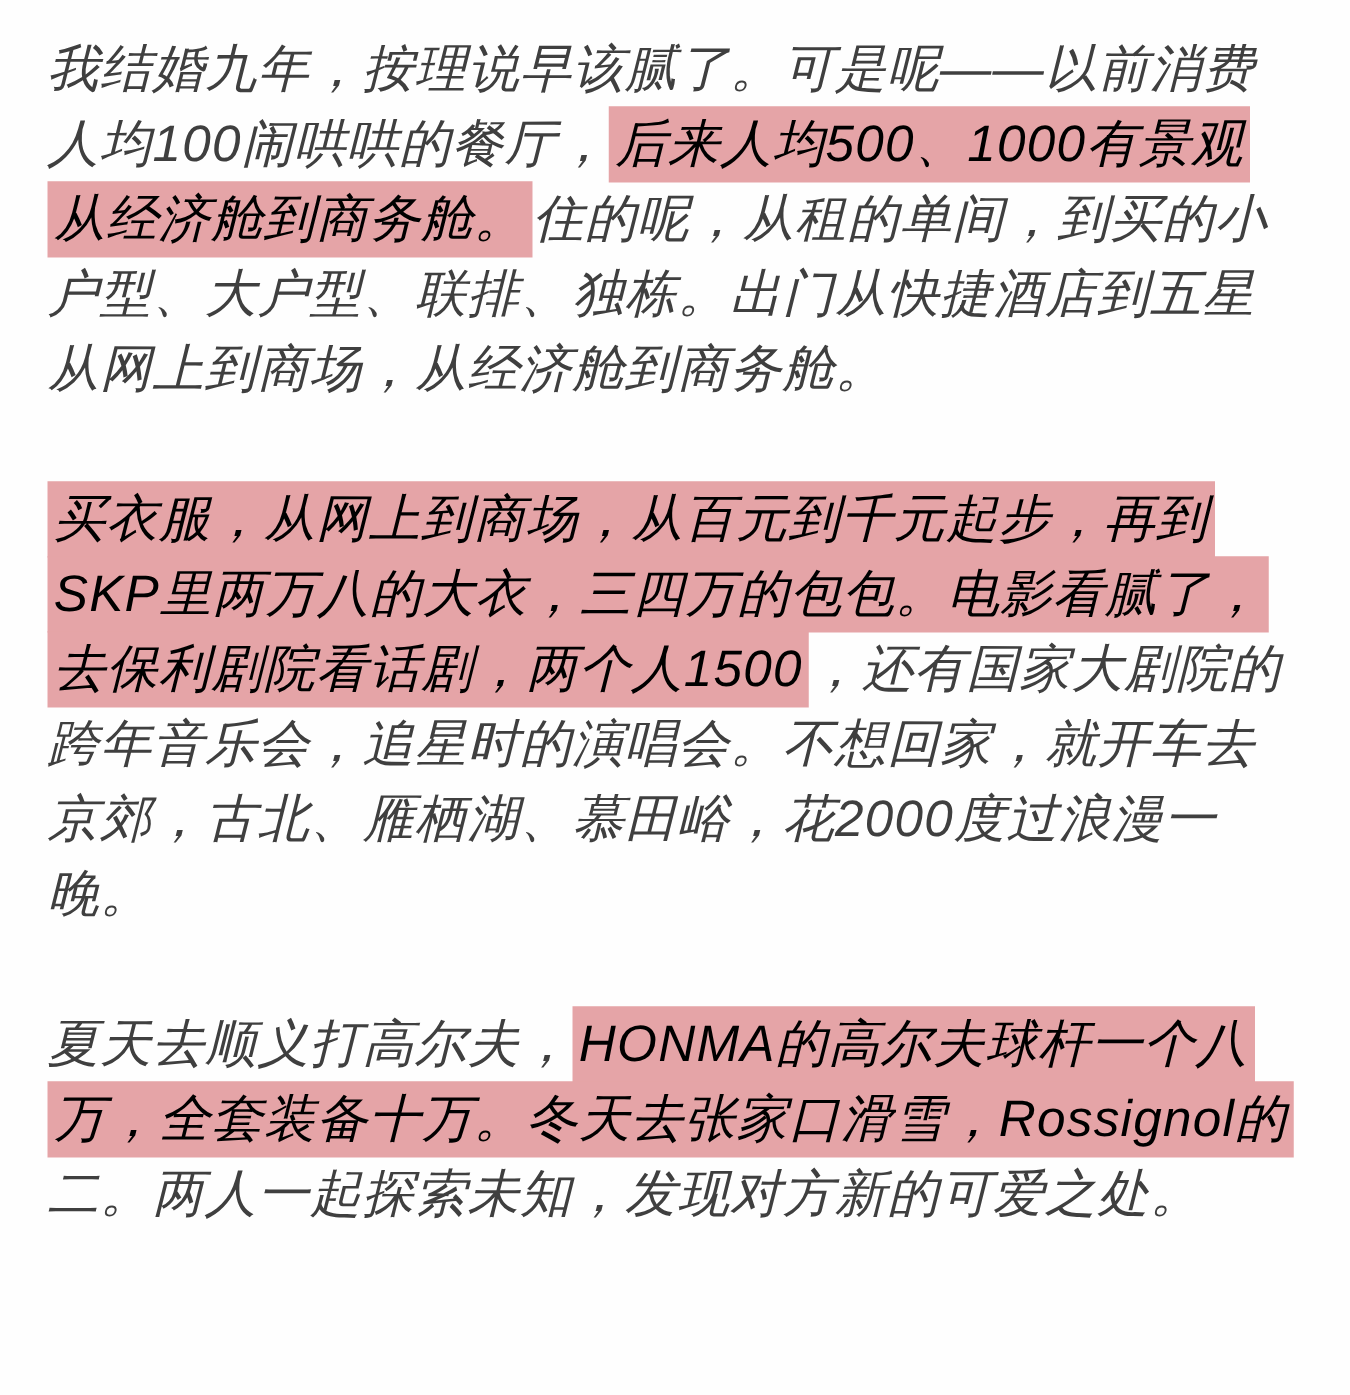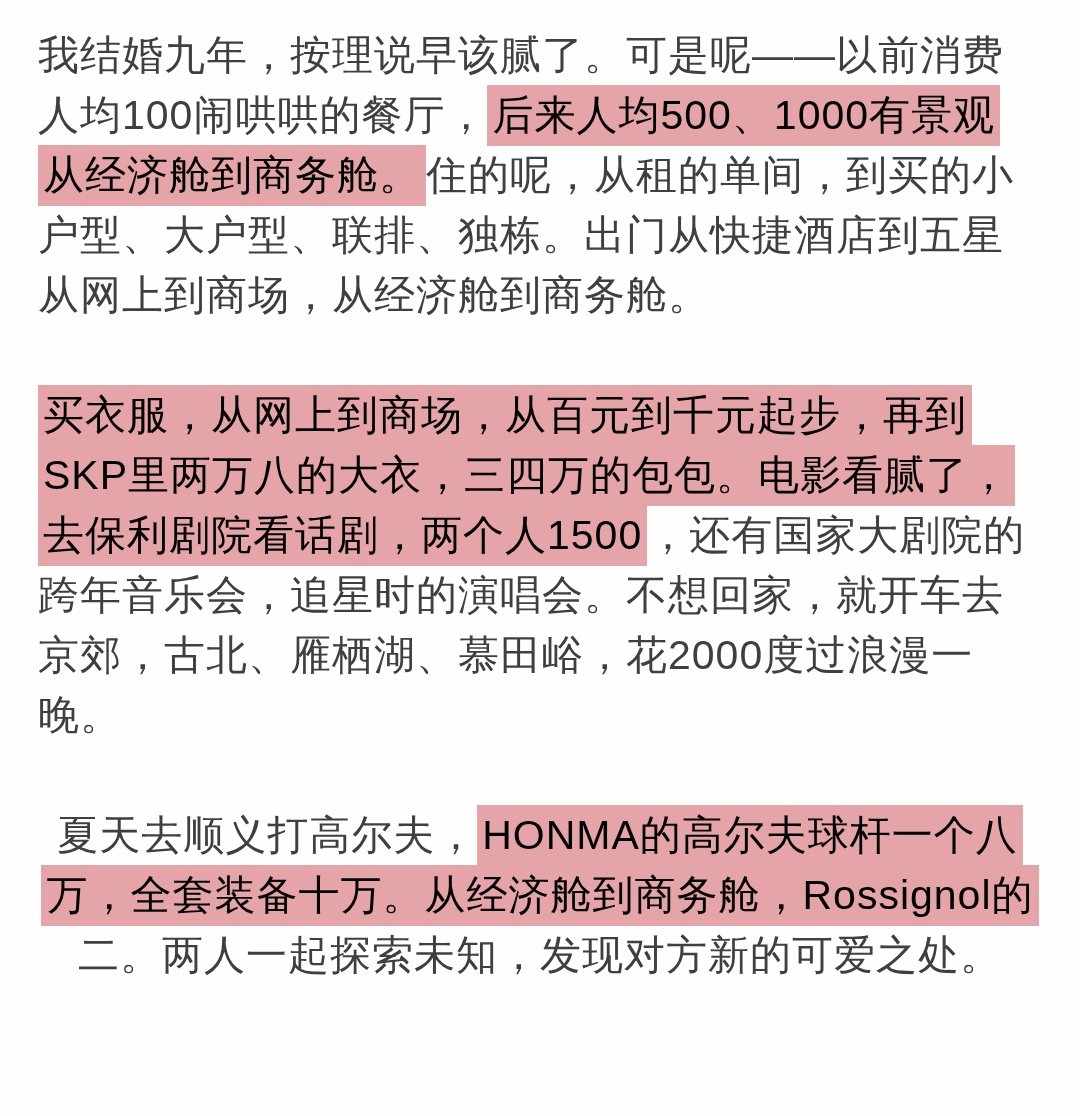--- a/index.html
+++ b/index.html
@@ -15,24 +15,24 @@
     padding: 25px 38px 0 38px;
     background: #fefefe;
     overflow: hidden;
     font-family: "Liberation Sans", "DejaVu Sans", sans-serif;
     color: #3f3f3f;
     font-size: 41px;
     letter-spacing: 1px;
   }
   .para {
     margin: 0 0 60px 0;
+    font-style: italic;
   }
   .para:last-child {
     margin-bottom: 16px;
-    text-align: center;
   }
   .line {
     display: block;
     height: 60px;
     line-height: 60px;
     white-space: nowrap;
   }
   .seg {
     color: #3f3f3f;
   }
@@ -56,16 +56,16 @@
     <p class="para">
       <span class="line"><span class="seg hl">买衣服，从网上到商场，从百元到千元起步，再到</span></span>
       <span class="line"><span class="seg hl">SKP里两万八的大衣，三四万的包包。电影看腻了，</span></span>
       <span class="line"><span class="seg hl">去保利剧院看话剧，两个人1500</span><span class="seg">，还有国家大剧院的</span></span>
       <span class="line"><span class="seg">跨年音乐会，追星时的演唱会。不想回家，就开车去</span></span>
       <span class="line"><span class="seg">京郊，古北、雁栖湖、慕田峪，花2000度过浪漫一</span></span>
       <span class="line"><span class="seg">晚。</span></span>
     </p>
     <p class="para">
       <span class="line"><span class="seg">夏天去顺义打高尔夫，</span><span class="seg hl">HONMA的高尔夫球杆一个八</span></span>
-      <span class="line"><span class="seg hl">万，全套装备十万。从经济舱到商务舱，Rossignol的</span></span>
+      <span class="line"><span class="seg hl">万，全套装备十万。冬天去张家口滑雪，Rossignol的</span></span>
       <span class="line"><span class="seg">二。两人一起探索未知，发现对方新的可爱之处。</span></span>
     </p>
   </div>
 
 </body></html>

